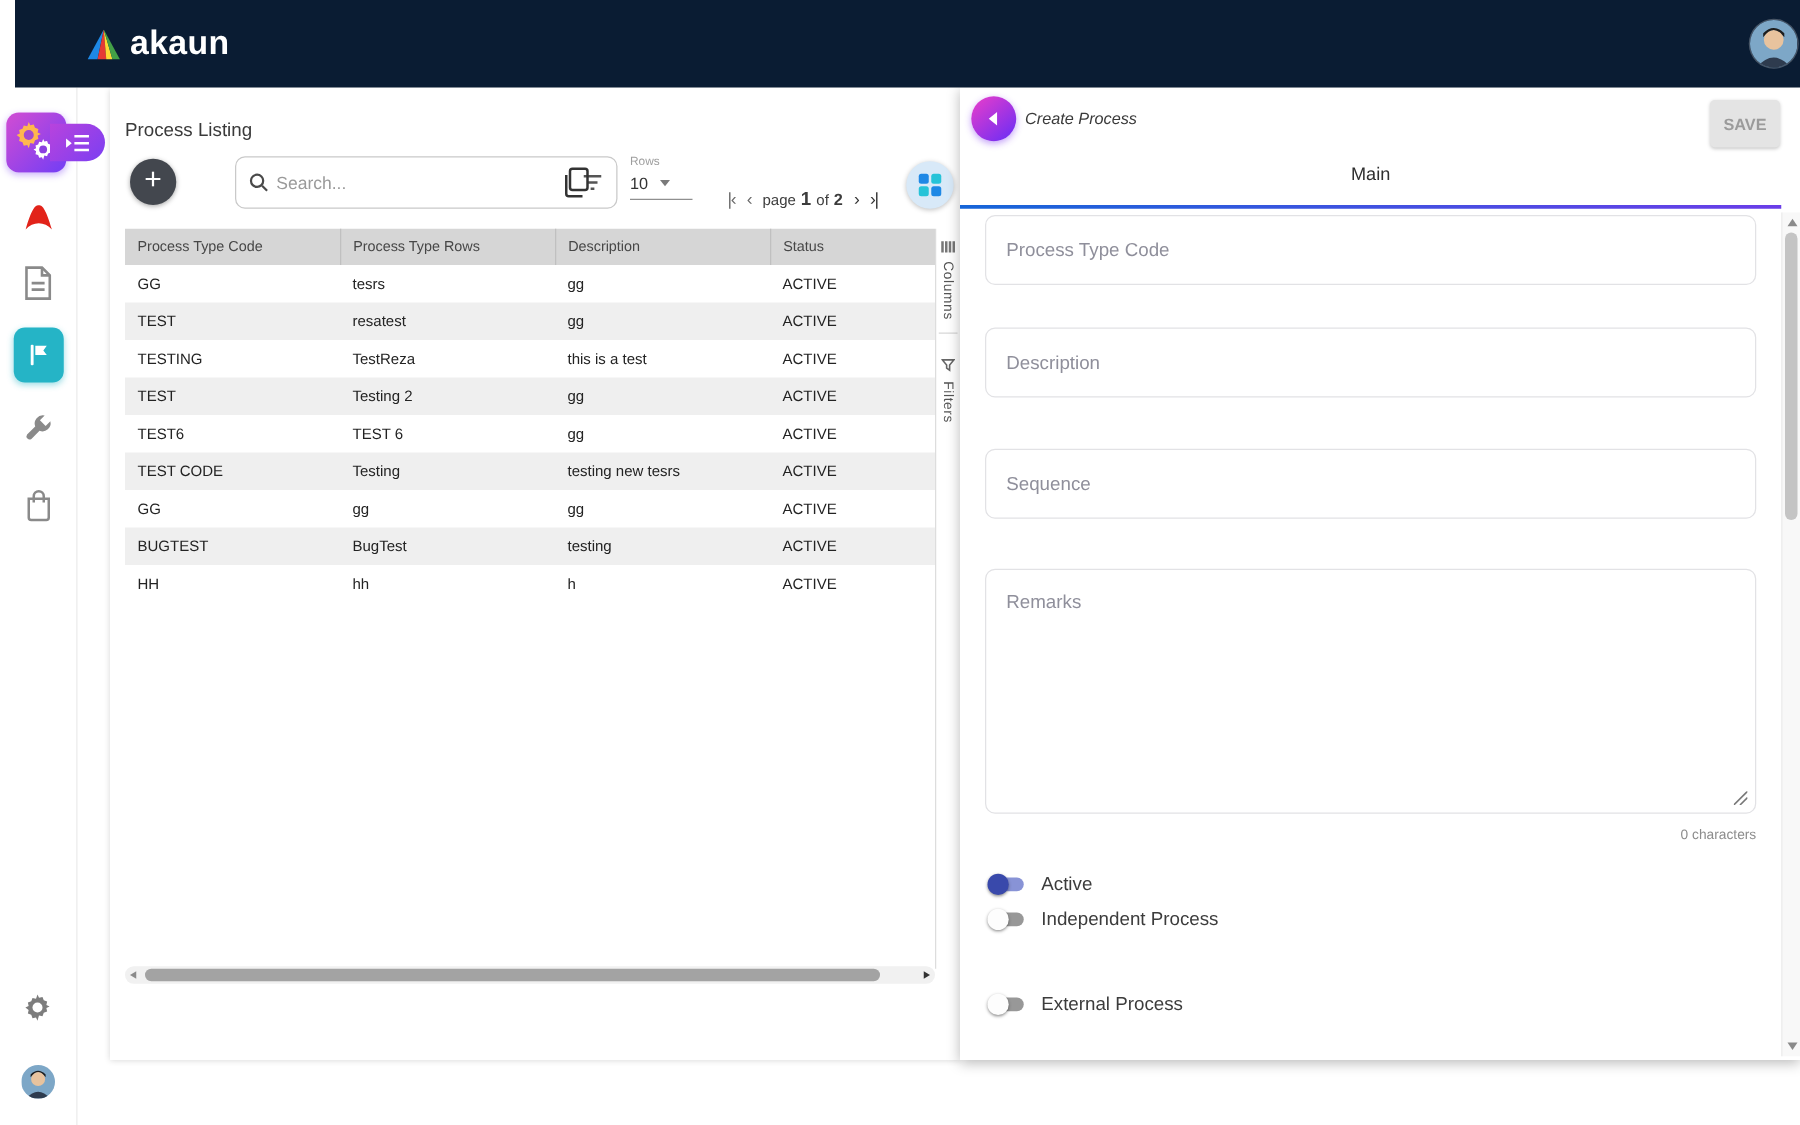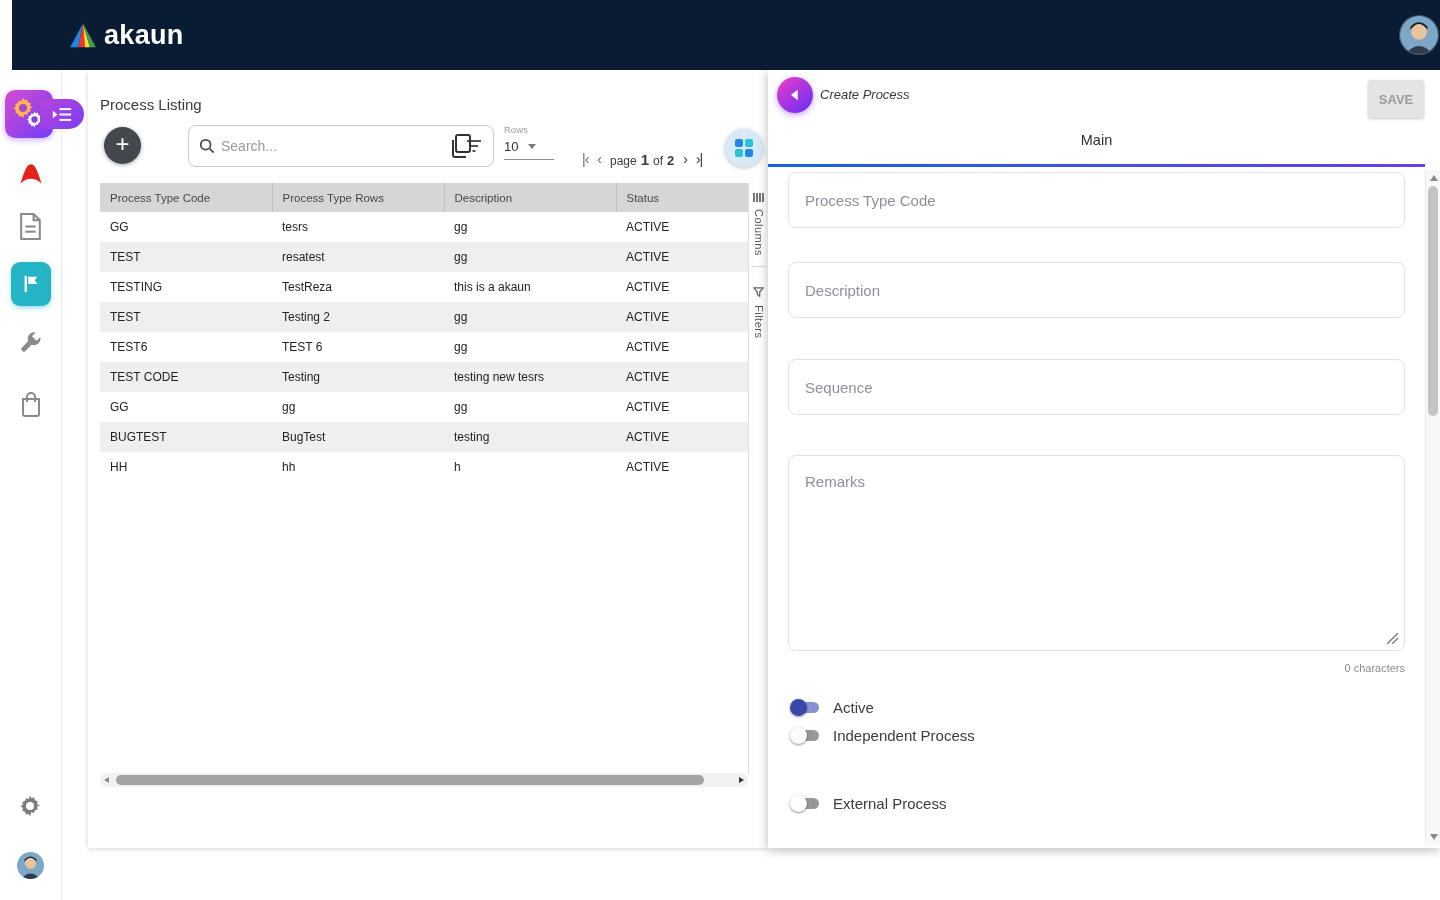--- a/index.html
+++ b/index.html
@@ -346,21 +346,21 @@
           </tr>
           <tr class="alt">
             <td>TEST</td>
             <td>resatest</td>
             <td>gg</td>
             <td>ACTIVE</td>
           </tr>
           <tr>
             <td>TESTING</td>
             <td>TestReza</td>
-            <td>this is a akaun</td>
+            <td>this is a test</td>
             <td>ACTIVE</td>
           </tr>
           <tr class="alt">
             <td>TEST</td>
             <td>Testing 2</td>
             <td>gg</td>
             <td>ACTIVE</td>
           </tr>
           <tr>
             <td>TEST6</td>

